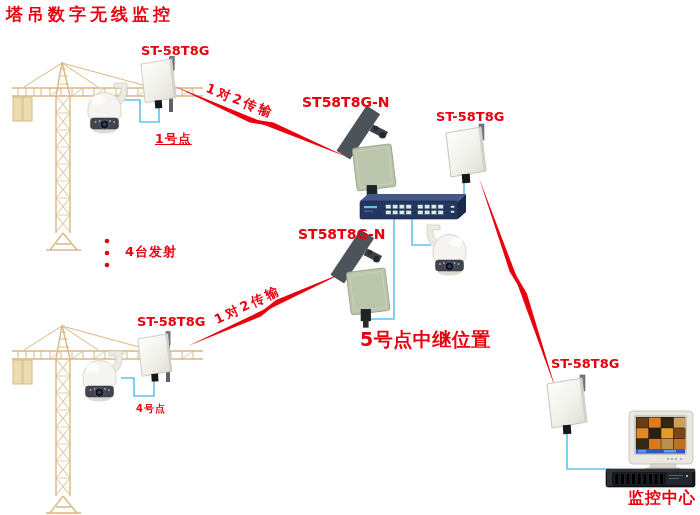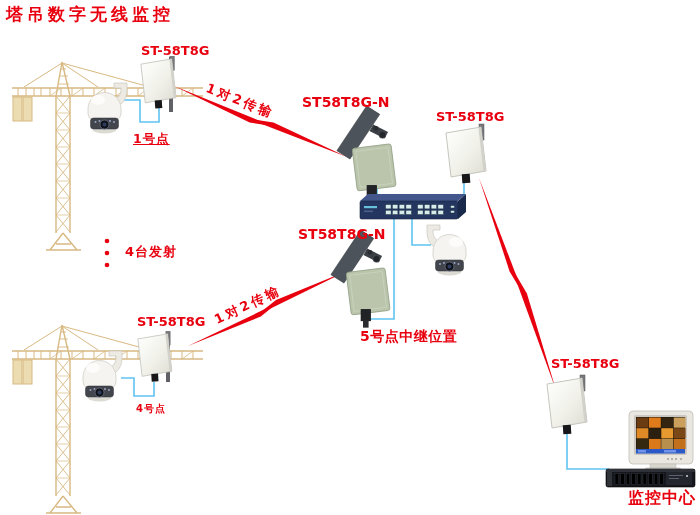--- a/index.html
+++ b/index.html
@@ -8,32 +8,32 @@
     font-family:"DejaVu Sans",sans-serif;
   }
   .scene{position:absolute;left:0;top:0;}
   .lbl{
     position:absolute;color:#e8000f;font-weight:bold;white-space:nowrap;
     font-family:"DejaVu Sans",sans-serif;line-height:1.1;
   }
   .lbl.rot{text-align:center;}
   .t-title{left:6px;top:5px;font-size:17px;letter-spacing:4px;}
   .t-ant-p1{left:141px;top:44px;font-size:13px;}
-  .t-point1{left:133px;top:132px;font-size:12.5px;letter-spacing:1px;text-decoration:underline;}
+  .t-point1{left:155px;top:132px;font-size:12.5px;letter-spacing:1px;text-decoration:underline;}
   .t-link1{left:185px;top:94px;width:110px;font-size:13px;letter-spacing:3px;
            transform:rotate(21.5deg);transform-origin:center;}
   .t-antn1{left:302px;top:95px;font-size:14px;}
   .t-ant-tr{left:436px;top:110px;font-size:13px;}
   .t-antn2{left:298px;top:227px;font-size:14px;}
   .t-transmitters{left:125px;top:245px;font-size:13px;letter-spacing:1px;}
   .t-link2{left:193px;top:298px;width:110px;font-size:13px;letter-spacing:3px;
            transform:rotate(-25.5deg);transform-origin:center;}
   .t-ant-p4{left:137px;top:315px;font-size:13px;}
   .t-point4{left:136px;top:403px;font-size:10px;letter-spacing:1px;}
-  .t-relay{left:360px;top:329px;font-size:14px;letter-spacing:0.5px;}
+  .t-relay{left:360px;top:329px;font-size:19px;letter-spacing:0.5px;}
   .t-ant-br{left:551px;top:357px;font-size:13px;}
   .t-center{left:628px;top:489px;font-size:16px;letter-spacing:1px;}
 </style>
 </head>
 <body>
 
 <div class="stage">
 
 <svg class="scene" width="700" height="515" viewBox="0 0 700 515">
   <defs>

